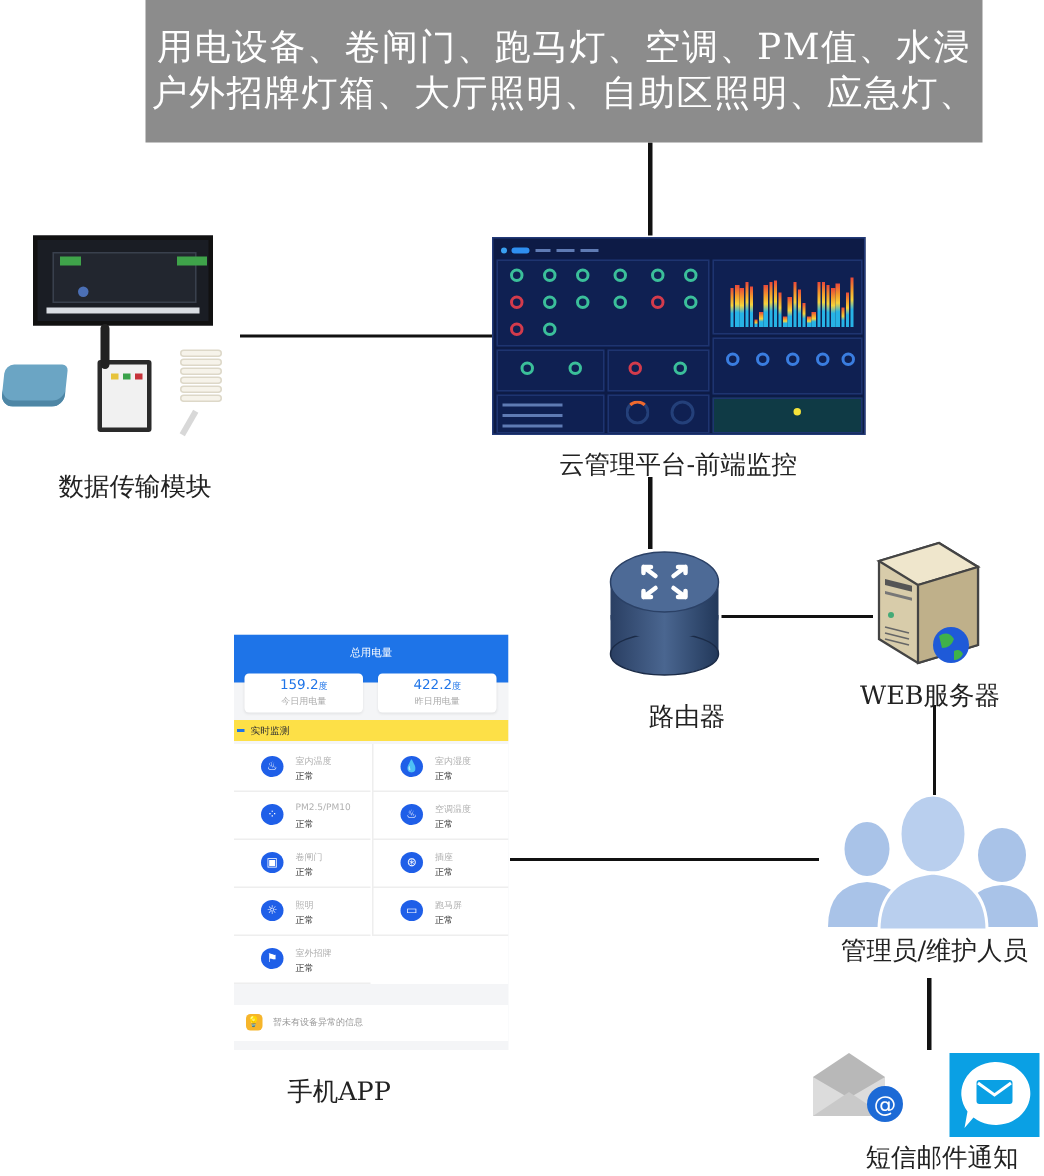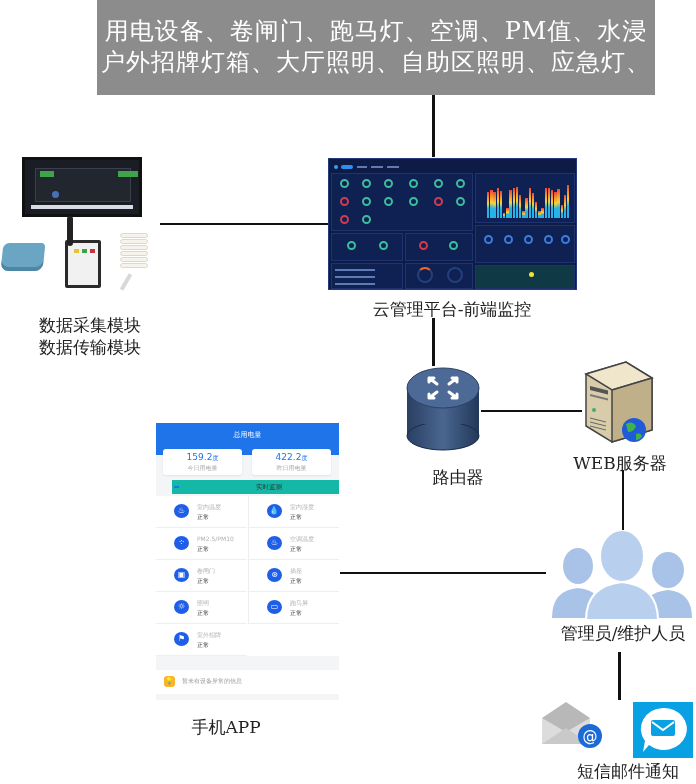--- a/index.html
+++ b/index.html
@@ -43,21 +43,21 @@
   
   #server { left: 582px; top: 352px; width: 74px; height: 92px; }
 
   
   #app { left: 156px; top: 423px; width: 183px; height: 277px; background: #f4f5f7; overflow: hidden; font-family: "DejaVu Sans", "Liberation Sans", sans-serif; }
   #app .hdr { position:absolute; left:0; top:0; width:183px; height:32px; background: #1e74e8; color:#fff; font-size:7px; text-align:center; line-height:24px; }
   #app .card { position:absolute; top:26px; width:79px; height:26px; background:#fff; border-radius:3px; text-align:center; box-shadow: 0 1px 2px rgba(0,0,0,0.08); }
   #app .card .v { font-size:9px; color:#1e74e8; margin-top:3px; line-height:11px; }
   #app .card .v small { font-size:6px; }
   #app .card .k { font-size:6px; color:#aaa; line-height:9px; }
-  #app .sec { position:absolute; left:16px; width:183px; height:14px; font-size:6.5px; color:#333; line-height:14px; padding-left:11px; background:#14b8a6;text-align:center; }
+  #app .sec { position:absolute; left:0; width:183px; height:14px; font-size:6.5px; color:#333; line-height:14px; padding-left:11px; background:#fde047; }
   #app .sec::before { content:""; position:absolute; left:2px; top:6px; width:5px; height:1.5px; background:#1e74e8; }
   #app .grid { position:absolute; left:0; top:73px; width:183px; height:160px; background:#fff; }
   #app .cell { position:absolute; width:91px; height:32px; border-bottom:1px solid #eee; }
   #app .cell.r { border-left:1px solid #eee; }
   #app .ic { position:absolute; left:18px; top:8px; width:15px; height:14px; border-radius:50%; background:#1f5fe8; color:#fff; font-size:8px; text-align:center; line-height:14px; }
   #app .cn { position:absolute; left:41px; top:7px; font-size:6px; color:#b0b0b0; }
   #app .cs { position:absolute; left:41px; top:17px; font-size:6px; color:#333; }
   #app .tip { position:absolute; left:0; top:247px; width:183px; height:24px; background:#fff; }
   #app .tip .bulb { position:absolute; left:8px; top:6px; width:11px; height:11px; border-radius:3px; background:#f6b52b; color:#fff; font-size:7px; text-align:center; line-height:11px; }
   #app .tip .t { position:absolute; left:26px; top:7px; font-size:6px; color:#999; }
@@ -105,21 +105,20 @@
 <div id="sensor" class="abs">
   <div class="ring" style="top:0;"></div>
   <div class="ring" style="top:6px;"></div>
   <div class="ring" style="top:12px;"></div>
   <div class="ring" style="top:18px;"></div>
   <div class="ring" style="top:24px;"></div>
   <div class="ring" style="top:30px;"></div>
   <div class="arm"></div>
 </div>
 <div class="lbl" style="left:10px;top:314px;width:160px;line-height:22px;">
-  <div>数据采集模块</div>
   <div>数据传输模块</div>
 </div>
 
 <div id="dash" class="abs">
   <div class="tiny" style="left:5px;top:6px;width:4px;height:4px;border-radius:50%;background:#3aa0f0;"></div>
   <div class="tiny" style="left:12px;top:6px;width:12px;height:4px;border-radius:2px;background:#2f8ff0;"></div>
   <div class="tiny" style="left:28px;top:7px;width:10px;"></div>
   <div class="tiny" style="left:42px;top:7px;width:12px;"></div>
   <div class="tiny" style="left:58px;top:7px;width:12px;"></div>
   <div class="panel" style="left:2px;top:14px;width:142px;height:58px;"></div>

